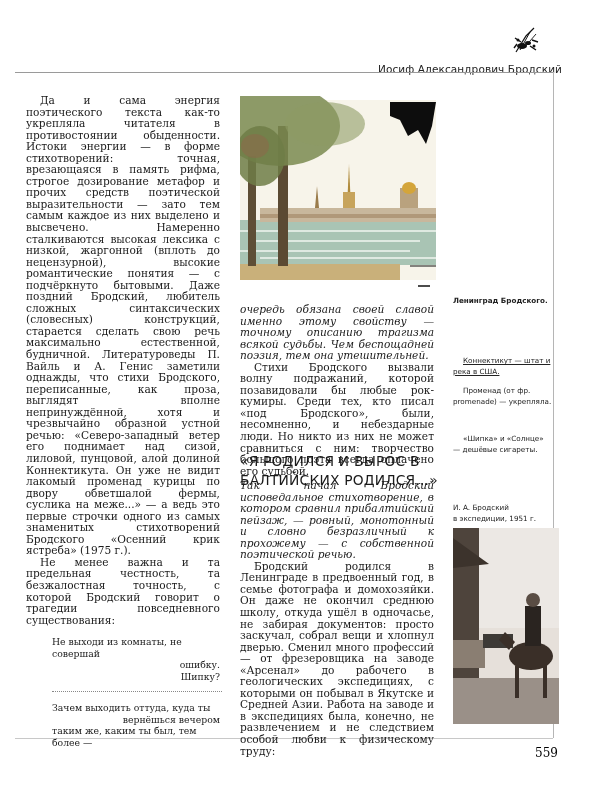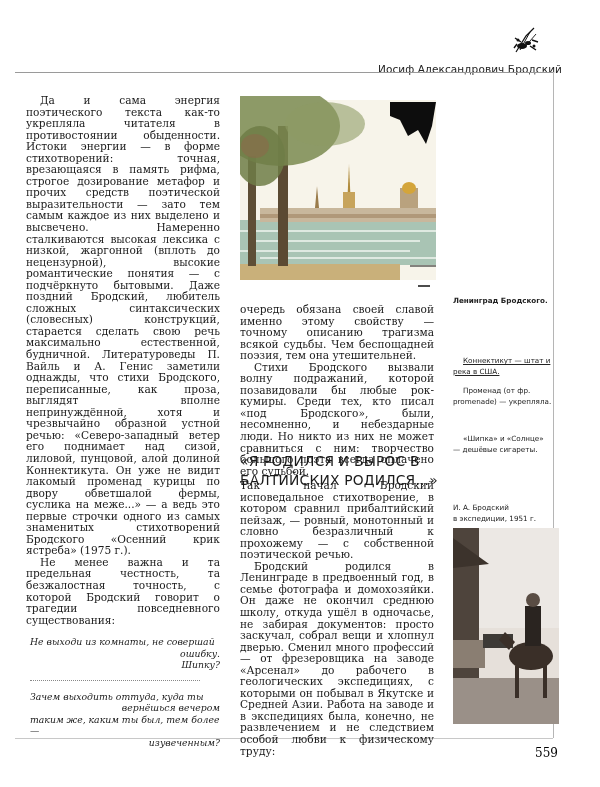--- a/index.html
+++ b/index.html
@@ -6,25 +6,25 @@
   body { width: 600px; height: 787px; position: relative; overflow: hidden;
          font-family: "DejaVu Serif", "Liberation Serif", serif; color: #1a1a1a; }
   .header-title { position: absolute; left: 340px; top: 63px; font-family: "DejaVu Sans", "Liberation Sans", sans-serif;
                   font-size: 10.5px; letter-spacing: 0.1px; color: #222; margin-left: 38px; }
   .logo { position: absolute; left: 512px; top: 26px; width: 28px; height: 30px; }
   .frame-top { position: absolute; left: 15px; top: 72px; width: 538px; height: 1px; background: #9a9a9a; }
   .frame-right { position: absolute; left: 553px; top: 72px; width: 1px; height: 666px; background: #b5b5b5; }
   .frame-bottom { position: absolute; left: 15px; top: 738px; width: 538px; height: 1px; background: #c8c8c8; }
   .col { position: absolute; font-size: 10.6px; line-height: 11.55px; text-align: justify; }
   .col p { margin: 0; text-indent: 14px; }
-  .col p.noind { text-indent: 0; }
+  .col p.noind { text-indent: 0; font-style: italic; }
   #col1 { left: 26px; top: 95px; width: 194px; }
   #col2 { left: 240px; top: 304px; width: 194px; }
   #col2b { left: 240px; top: 468px; width: 194px; }
-  .poem { margin: 10px 0 6px 4px; font-style: italic; font-size: 9.3px; line-height: 11.5px; }
+  .poem { margin: 10px 0 6px 26px; font-size: 9.3px; line-height: 11.5px; }
   .poem .l { display: block; text-align: left; }
   .poem .r { display: block; text-align: right; }
   .poem .dots { display: block; border-bottom: 1px dotted #888; height: 1px; margin: 8px 0 10px 0; width: 170px; }
   .section-heading { position: absolute; left: 240px; top: 452px; width: 200px; font-family: "DejaVu Sans", "Liberation Sans", sans-serif;
                      font-size: 13.8px; line-height: 19px; letter-spacing: 0.2px; color: #1a1a1a; }
   .side-note { position: absolute; left: 453px; font-family: "DejaVu Sans", "Liberation Sans", sans-serif; font-size: 7.2px; line-height: 10.5px; color: #222; width: 100px; }
   .side-note .ind { text-indent: 10px; display: block; }
   .painting { position: absolute; left: 240px; top: 96px; width: 196px; height: 194px; overflow: hidden; }
   .photo { position: absolute; left: 453px; top: 528px; width: 106px; height: 196px; overflow: hidden; }
   .page-number { position: absolute; left: 535px; top: 746px; font-size: 12px; color: #000000; }
@@ -53,21 +53,20 @@
   <p>Да и сама энергия поэтического текста как-то укрепляла читателя в противостоянии обыденности. Истоки энергии — в форме стихотворений: точная, врезающаяся в память рифма, строгое дозирование метафор и прочих средств поэтической выразительности — зато тем самым каждое из них выделено и высвечено. Намеренно сталкиваются высокая лексика с низкой, жаргонной (вплоть до нецензурной), высокие романтические понятия — с подчёркнуто бытовыми. Даже поздний Бродский, любитель сложных синтаксических (словесных) конструкций, старается сделать свою речь максимально естественной, будничной. Литературоведы П. Вайль и А. Генис заметили однажды, что стихи Бродского, переписанные, как проза, выглядят вполне непринуждённой, хотя и чрезвычайно образной устной речью: «Северо-западный ветер его поднимает над сизой, лиловой, пунцовой, алой долиной Коннектикута. Он уже не видит лакомый променад курицы по двору обветшалой фермы, суслика на меже...» — а ведь это первые строчки одного из самых знаменитых стихотворений Бродского «Осенний крик ястреба» (1975 г.).</p>
   <p>Не менее важна и та предельная честность, та безжалостная точность, с которой Бродский говорит о трагедии повседневного существования:</p>
   <div class="poem">
     <span class="l">Не выходи из комнаты, не совершай</span>
     <span class="r">ошибку.</span>
     <span class="r">Шипку?</span>
     <span class="dots"></span>
     <span class="l">Зачем выходить оттуда, куда ты</span>
     <span class="r">вернёшься вечером</span>
     <span class="l">таким же, каким ты был, тем более —</span>
-    <span class="r">изувеченным?</span>
   </div>
 
 </div>
 
 <div class="painting">
   <svg width="196" height="194" viewBox="0 0 196 194">
     <rect x="0" y="0" width="196" height="194" fill="#ffffff"></rect>
     <rect x="0" y="4" width="196" height="180" fill="#f7f4ea"></rect>
 
     <rect x="0" y="124" width="196" height="45" fill="#a9c4b4"></rect>

